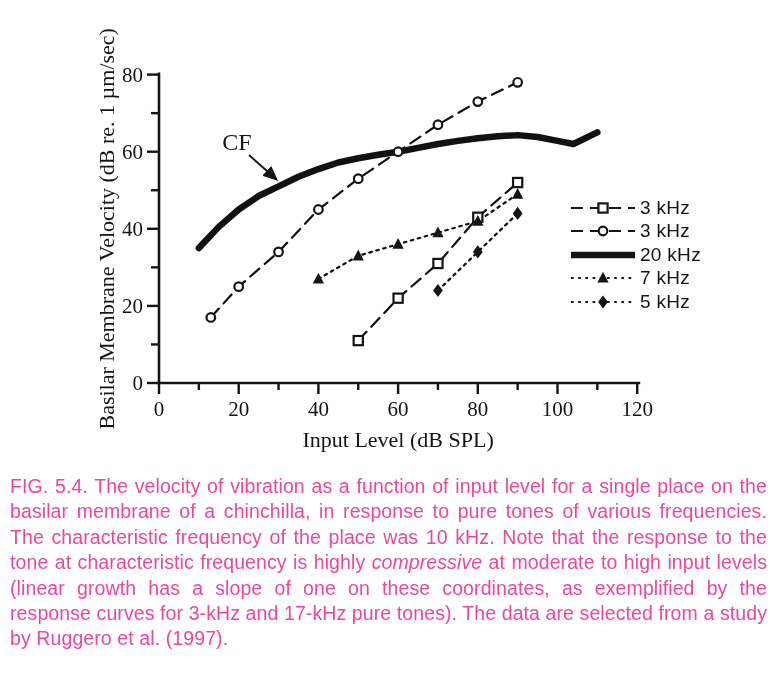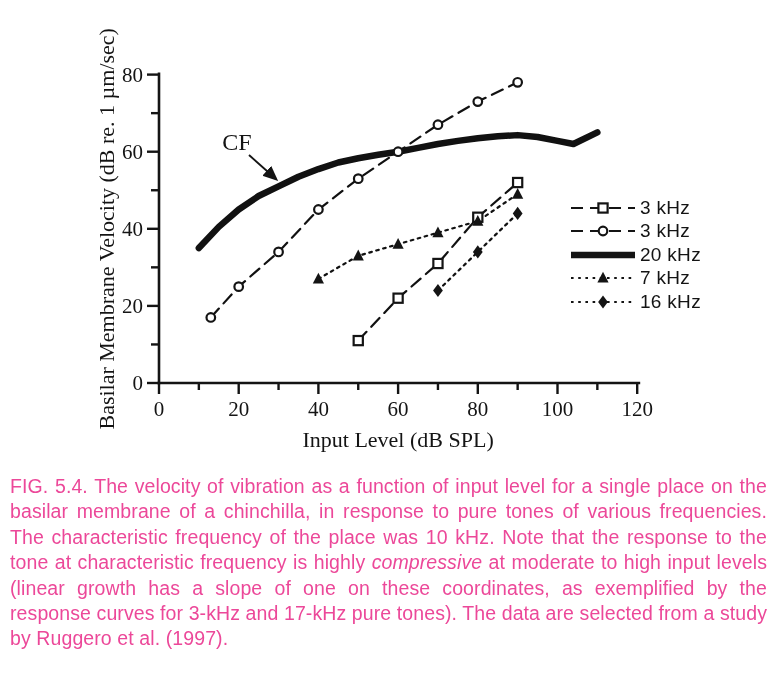--- a/index.html
+++ b/index.html
@@ -135,18 +135,18 @@
             <line x1="1" y1="9" x2="65" y2="9" stroke="#141414" stroke-width="2.2" stroke-dasharray="2.6,4.6"></line>
             <path d="M33,2.8 L38.6,13.6 L27.4,13.6 z" fill="#141414"></path>
           </svg>
           <span class="legend-label">7 kHz</span>
         </div>
         <div class="legend-row">
           <svg width="66" height="18">
             <line x1="1" y1="9" x2="65" y2="9" stroke="#141414" stroke-width="2.2" stroke-dasharray="2.6,4.6"></line>
             <path d="M33,2.4000000000000004 L37.9,9 L33,15.6 L28.1,9 z" fill="#141414"></path>
           </svg>
-          <span class="legend-label">16 kHz</span>
+          <span class="legend-label">5 kHz</span>
         </div>
       </div>
   </div>
   <p class="caption"><span>FIG. 5.4. The velocity of vibration as a function of input level for a single place on the basilar membrane of a chinchilla, in response to pure tones of various frequencies. The characteristic frequency of the place was 10 kHz. Note that the response to the tone at characteristic frequency is highly </span><em>compressive</em><span> at moderate to high input levels (linear growth has a slope of one on these coordinates, as exemplified by the response curves for 3-kHz and 17-kHz pure tones). The data are selected from a study by Ruggero et al. (1997).</span></p>
 </div>
 
 </body></html>

